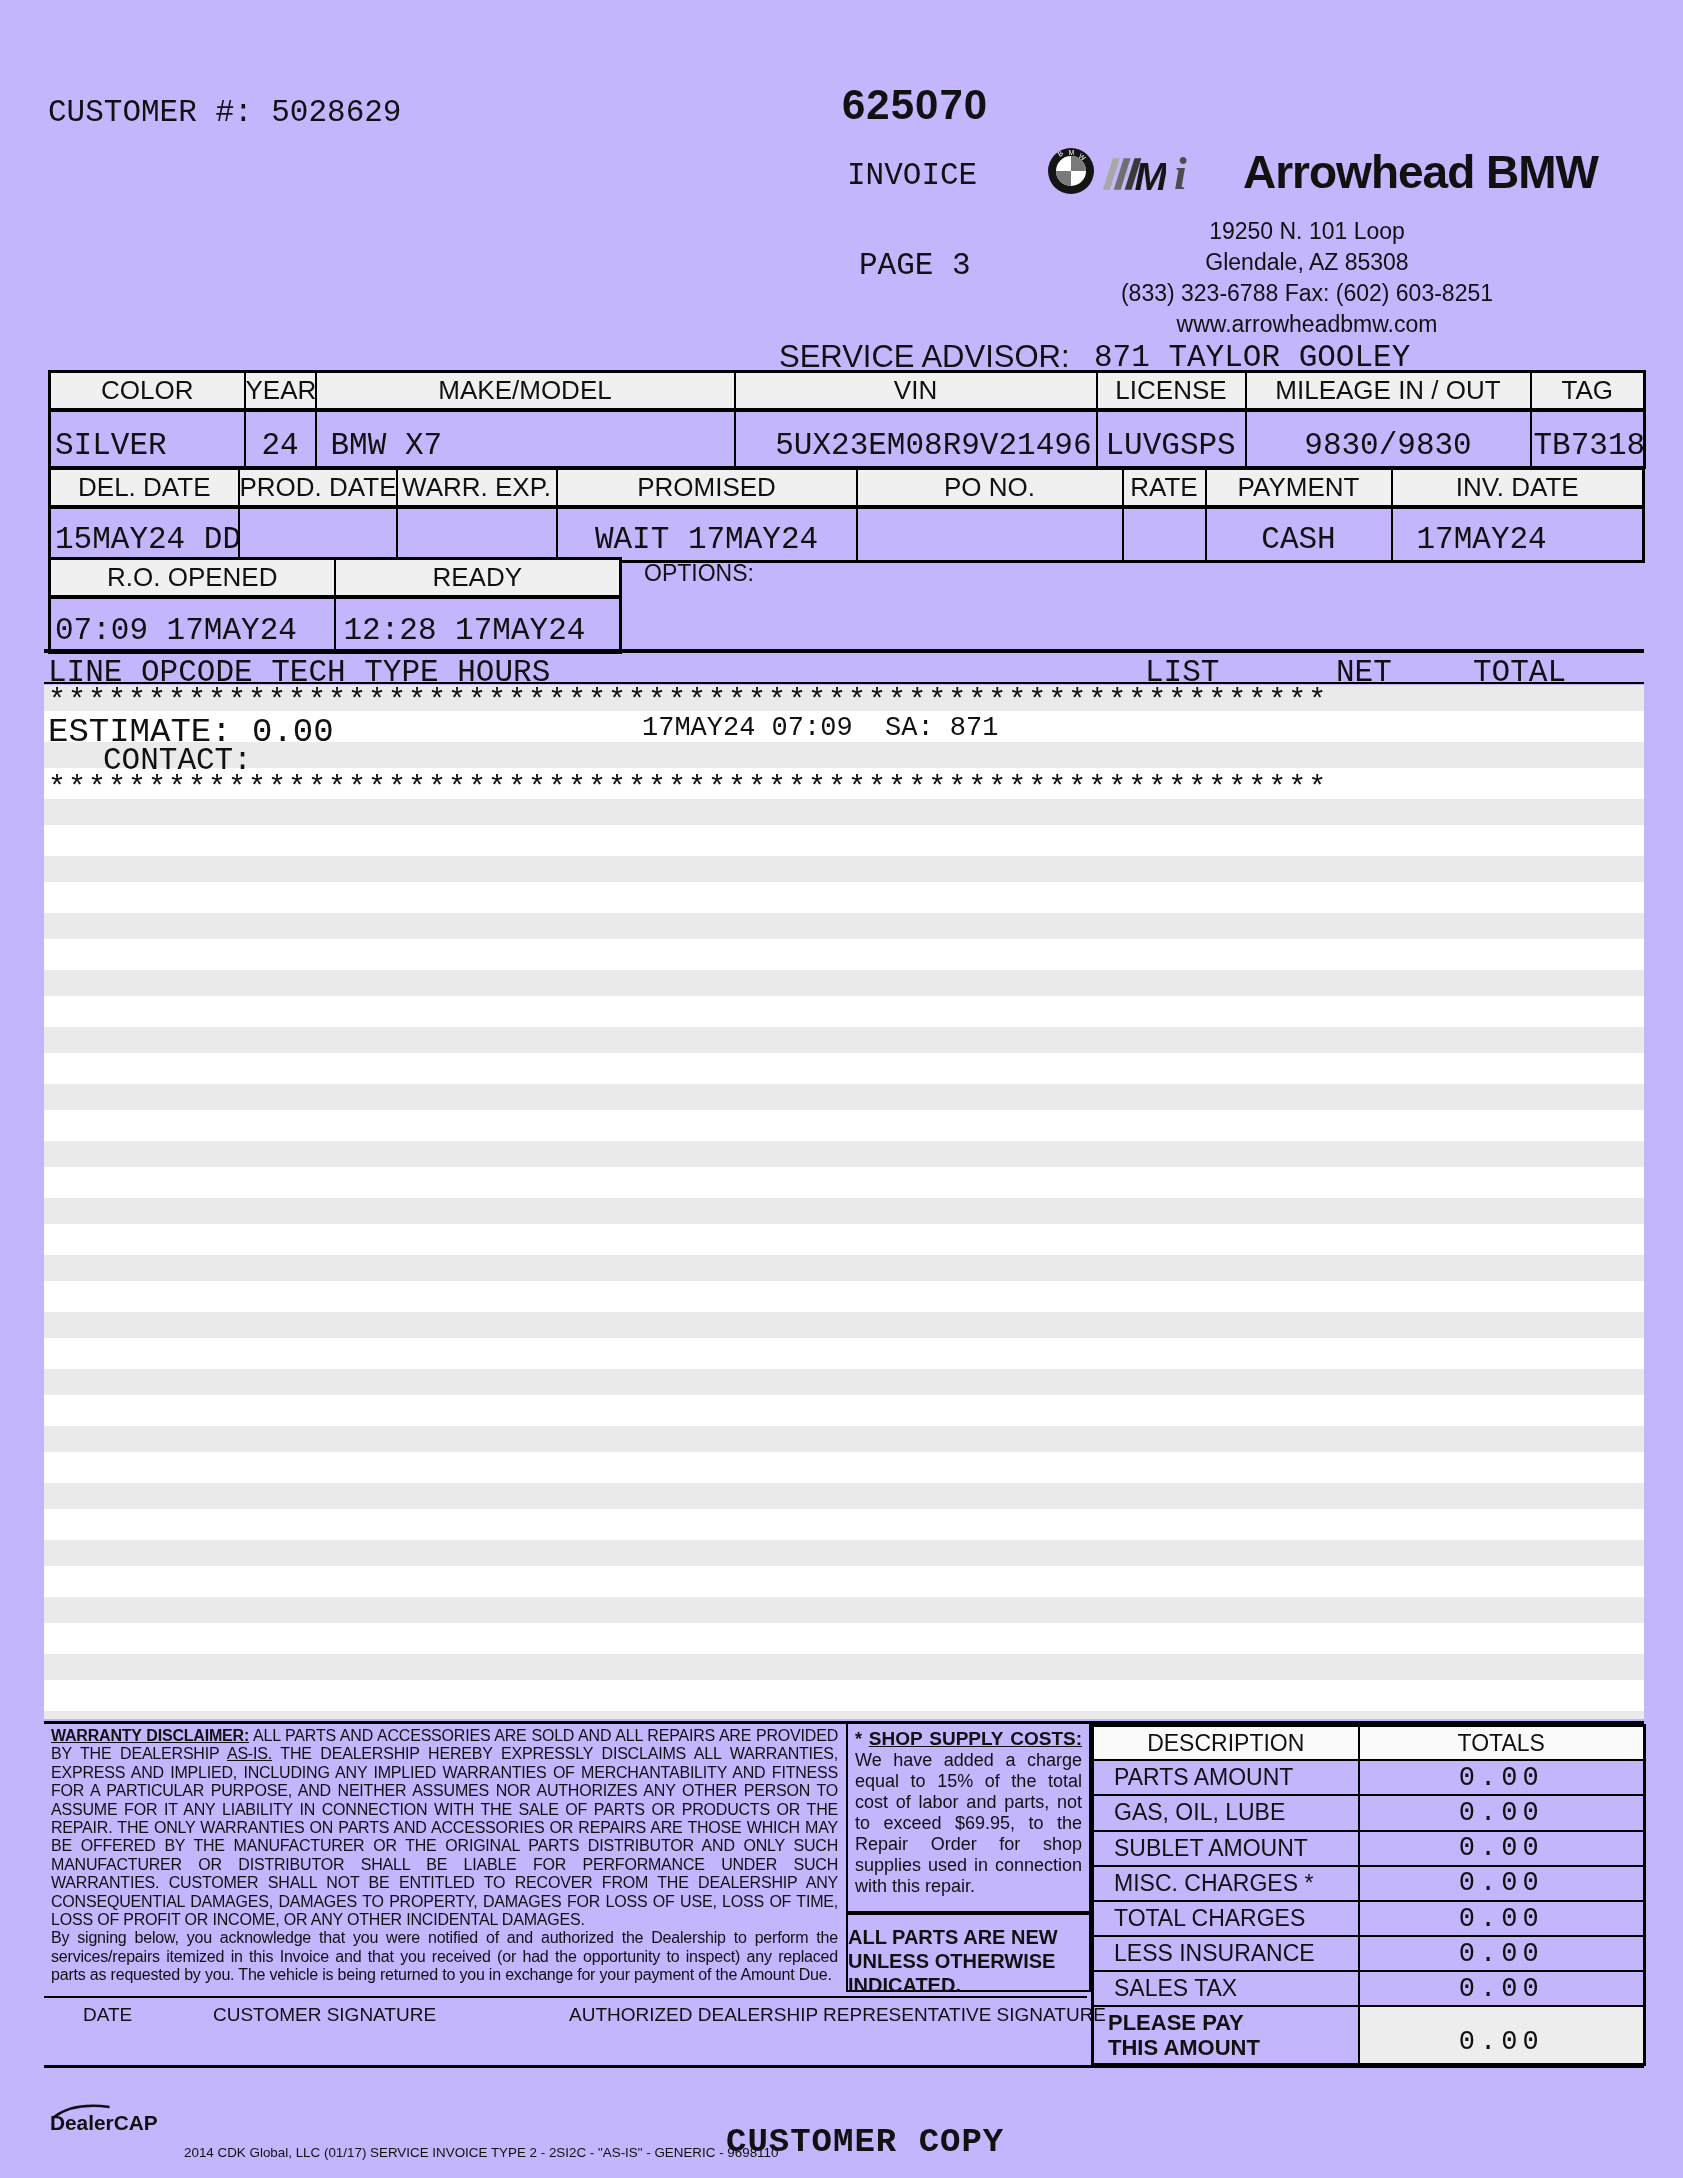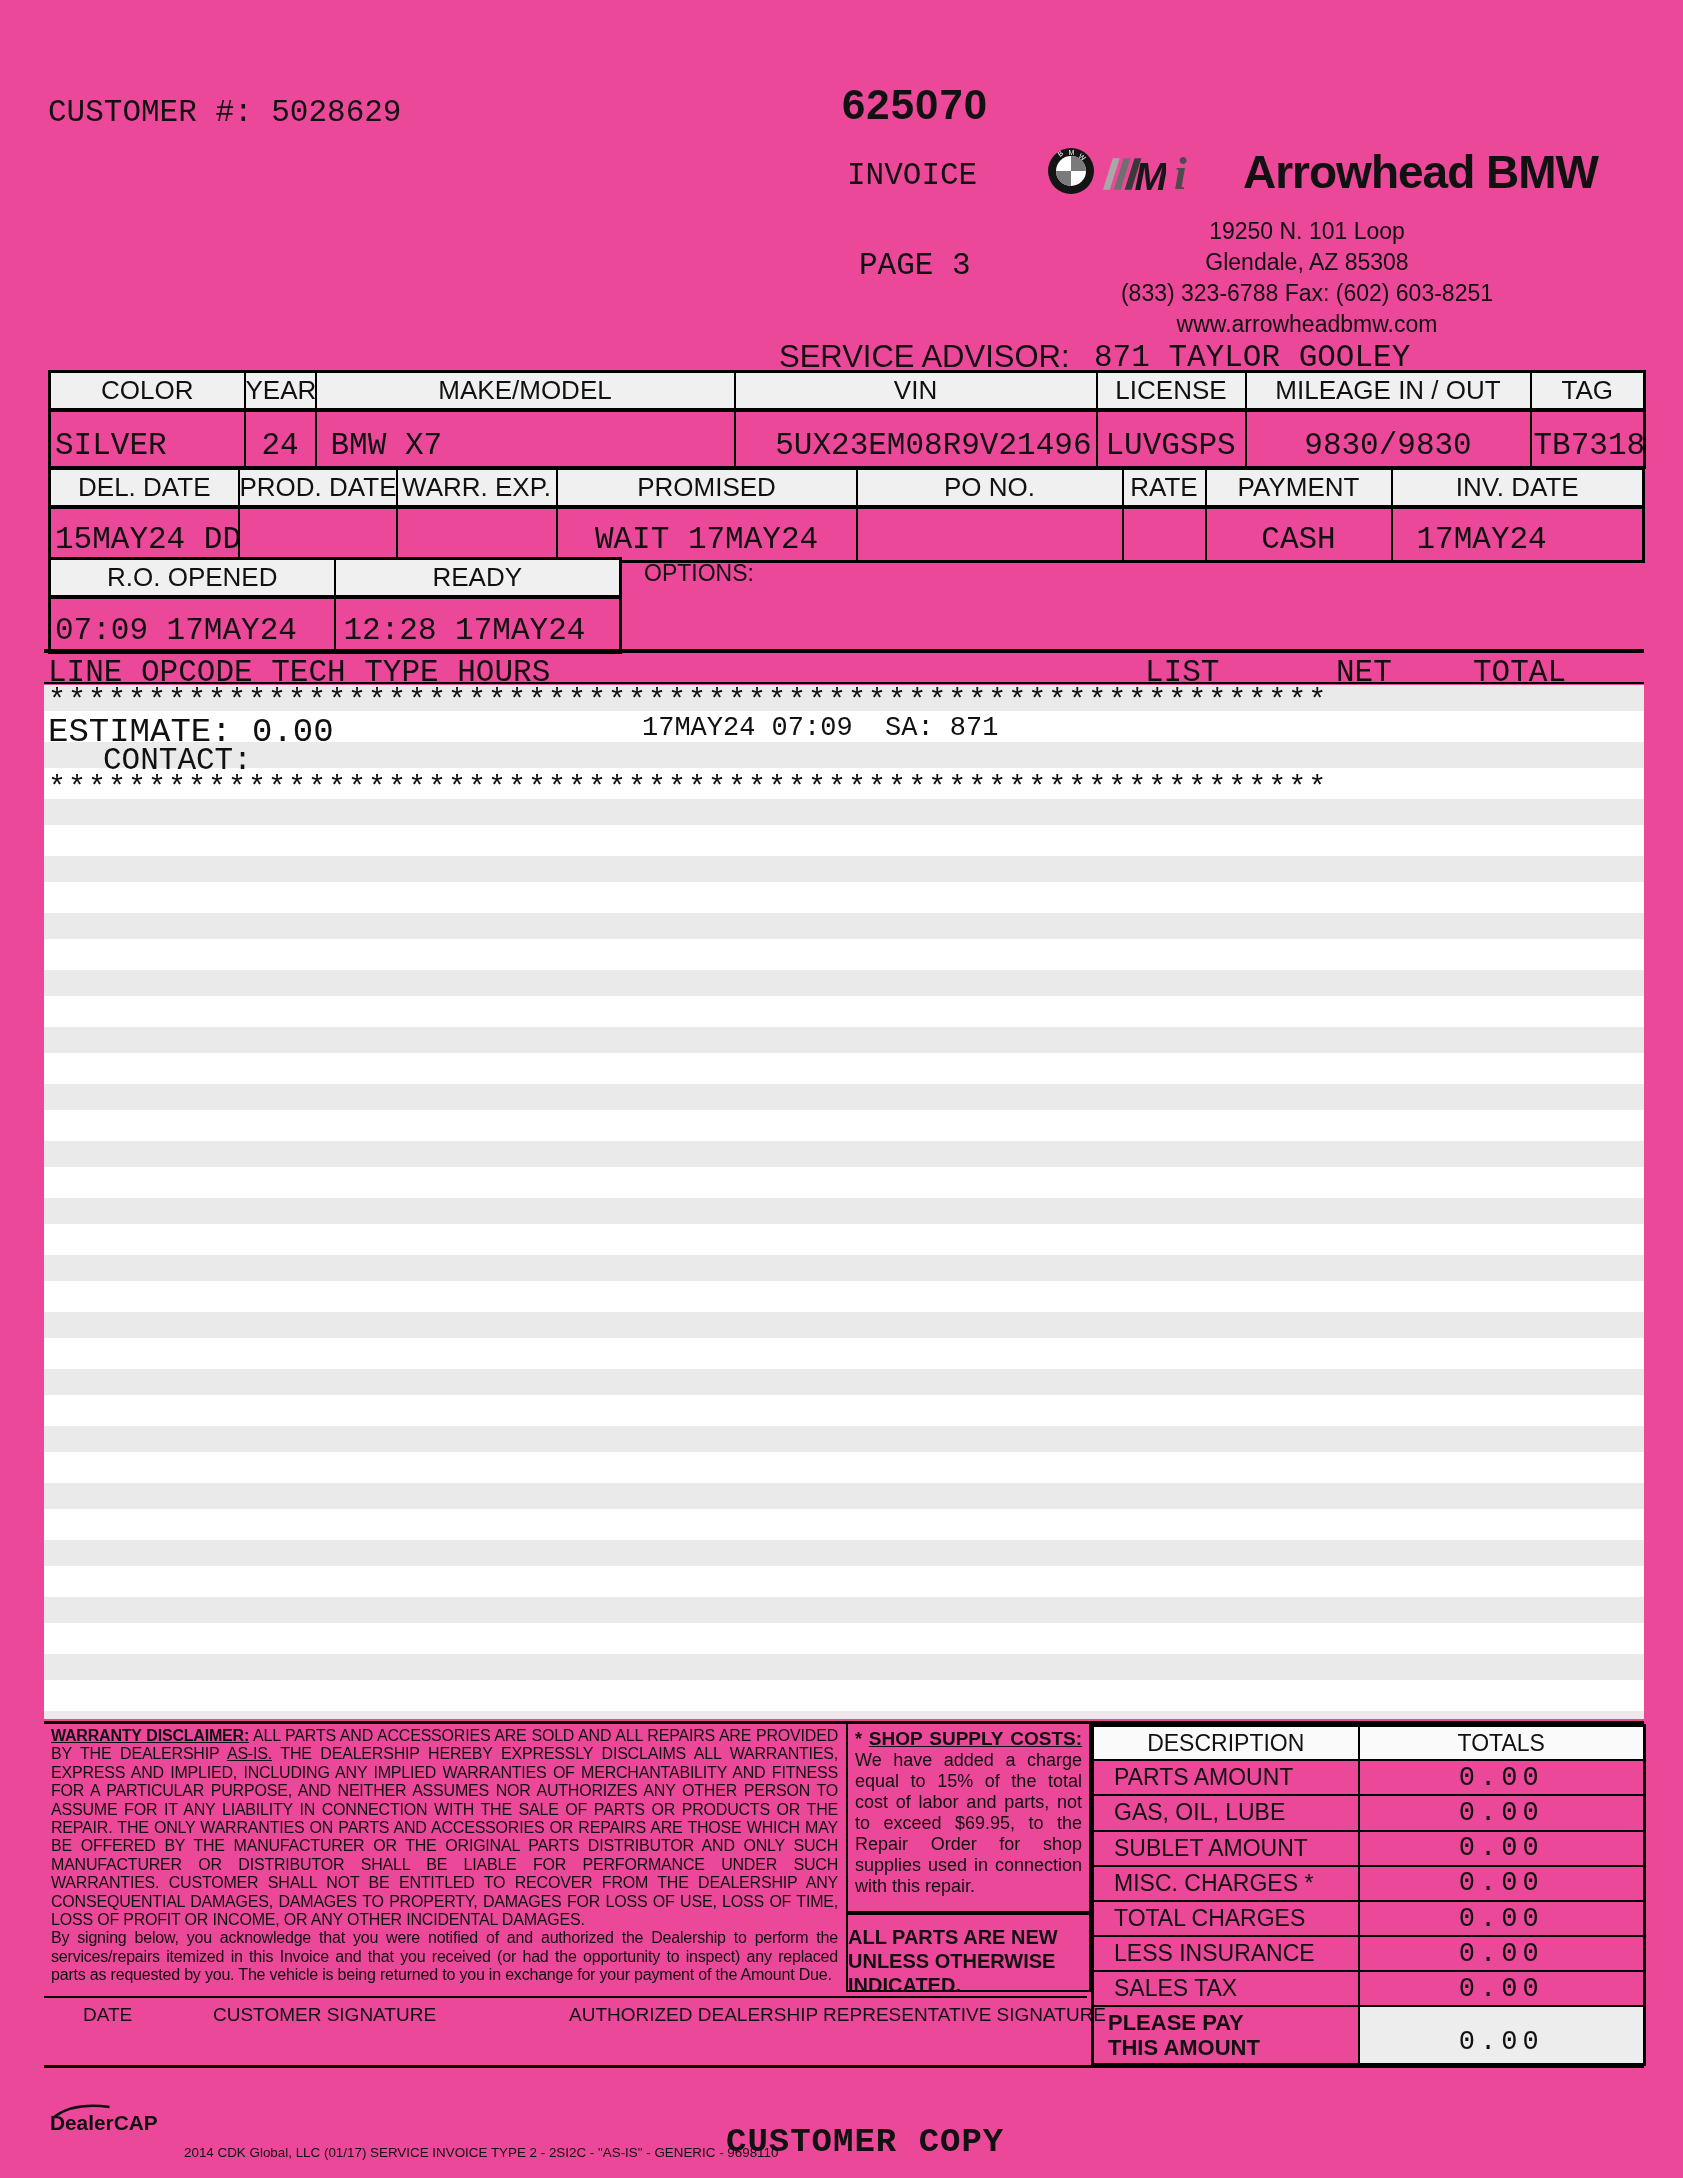--- a/index.html
+++ b/index.html
@@ -1,16 +1,16 @@
 <!DOCTYPE html>
 <html><head>
 <meta charset="utf-8">
 <style>
   html,body{margin:0;padding:0;background:#fff;}
-  #page{position:relative;width:1683px;height:2178px;background:#ec4899;
+  #page{position:relative;width:1683px;height:2178px;background:#c4b5fd;
         font-family:"Liberation Sans",sans-serif;color:#111;overflow:hidden;}
   .abs{position:absolute;}
   .mono{font-family:"Liberation Mono","DejaVu Sans Mono",monospace;}
   .rule{position:absolute;background:#000;}
   table{border-collapse:collapse;table-layout:fixed;}
   .grid{position:absolute;border:3px solid #000;}
   .grid th{border:2px solid #000;border-bottom:4px solid #000;background:#f0f0f0;
            font-weight:normal;font-size:26px;white-space:nowrap;overflow:hidden;padding:2px 0;}
   .grid td{border:2px solid #000;vertical-align:bottom;font-size:31px;white-space:nowrap;
            overflow:hidden;padding:0 0 3px 0;font-family:"Liberation Mono","DejaVu Sans Mono",monospace;margin-left:8px;}

